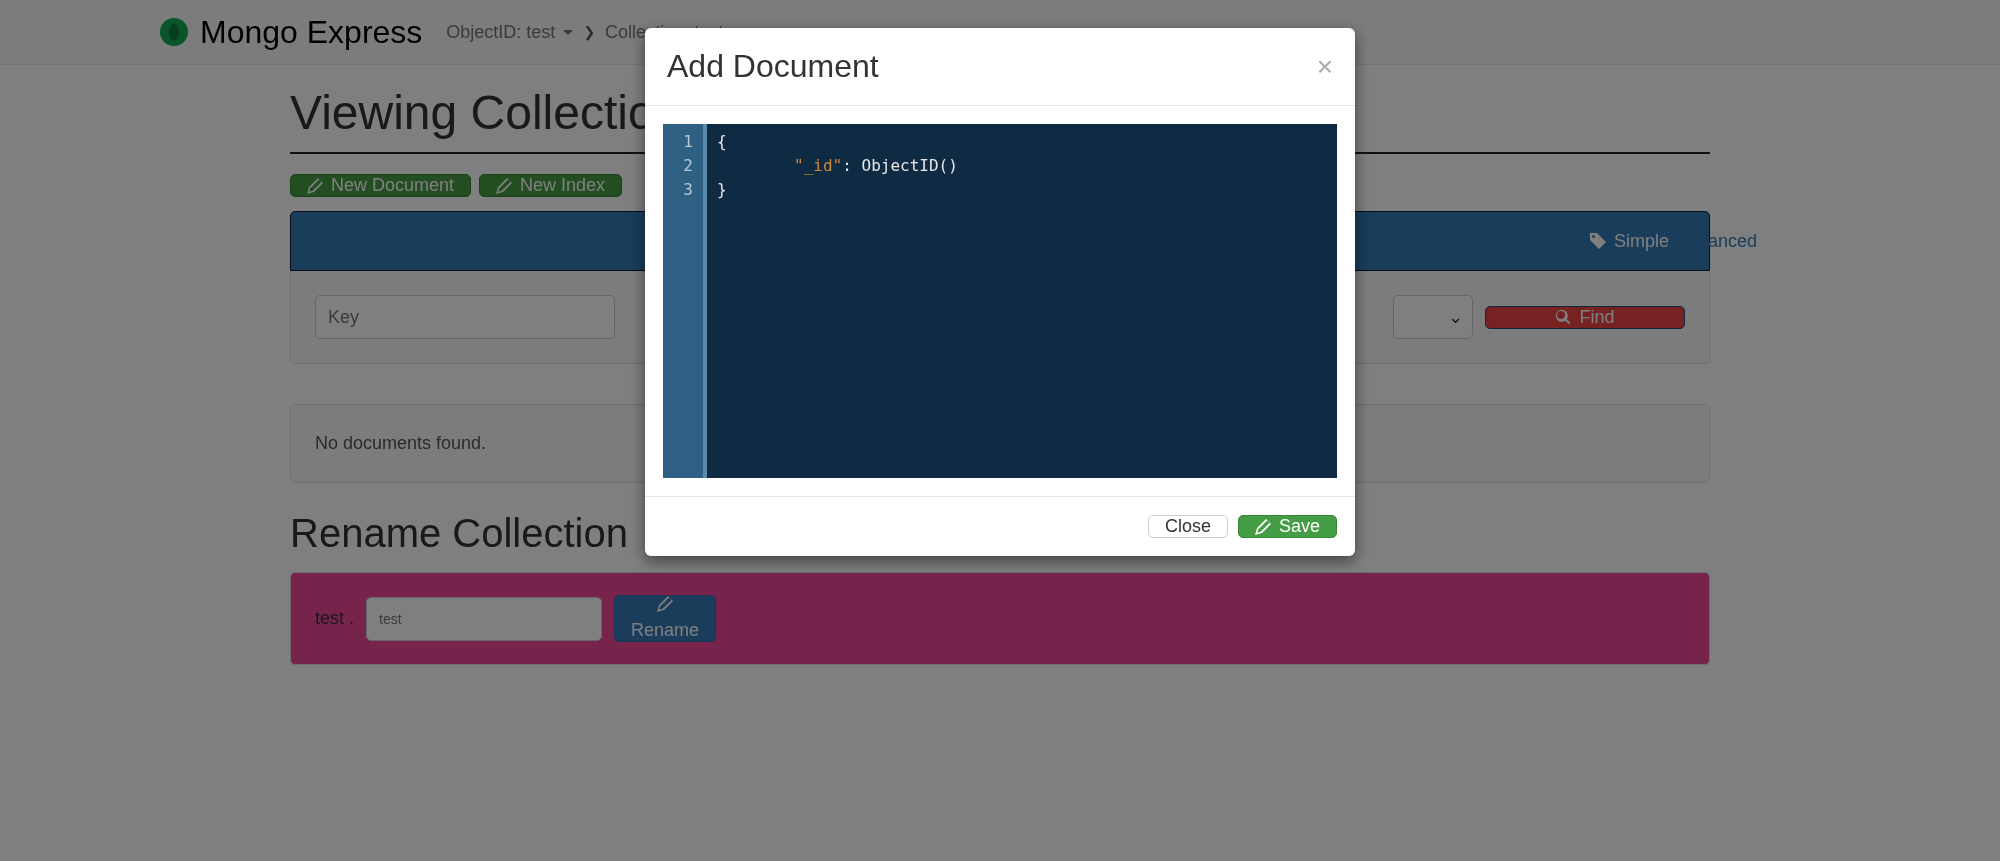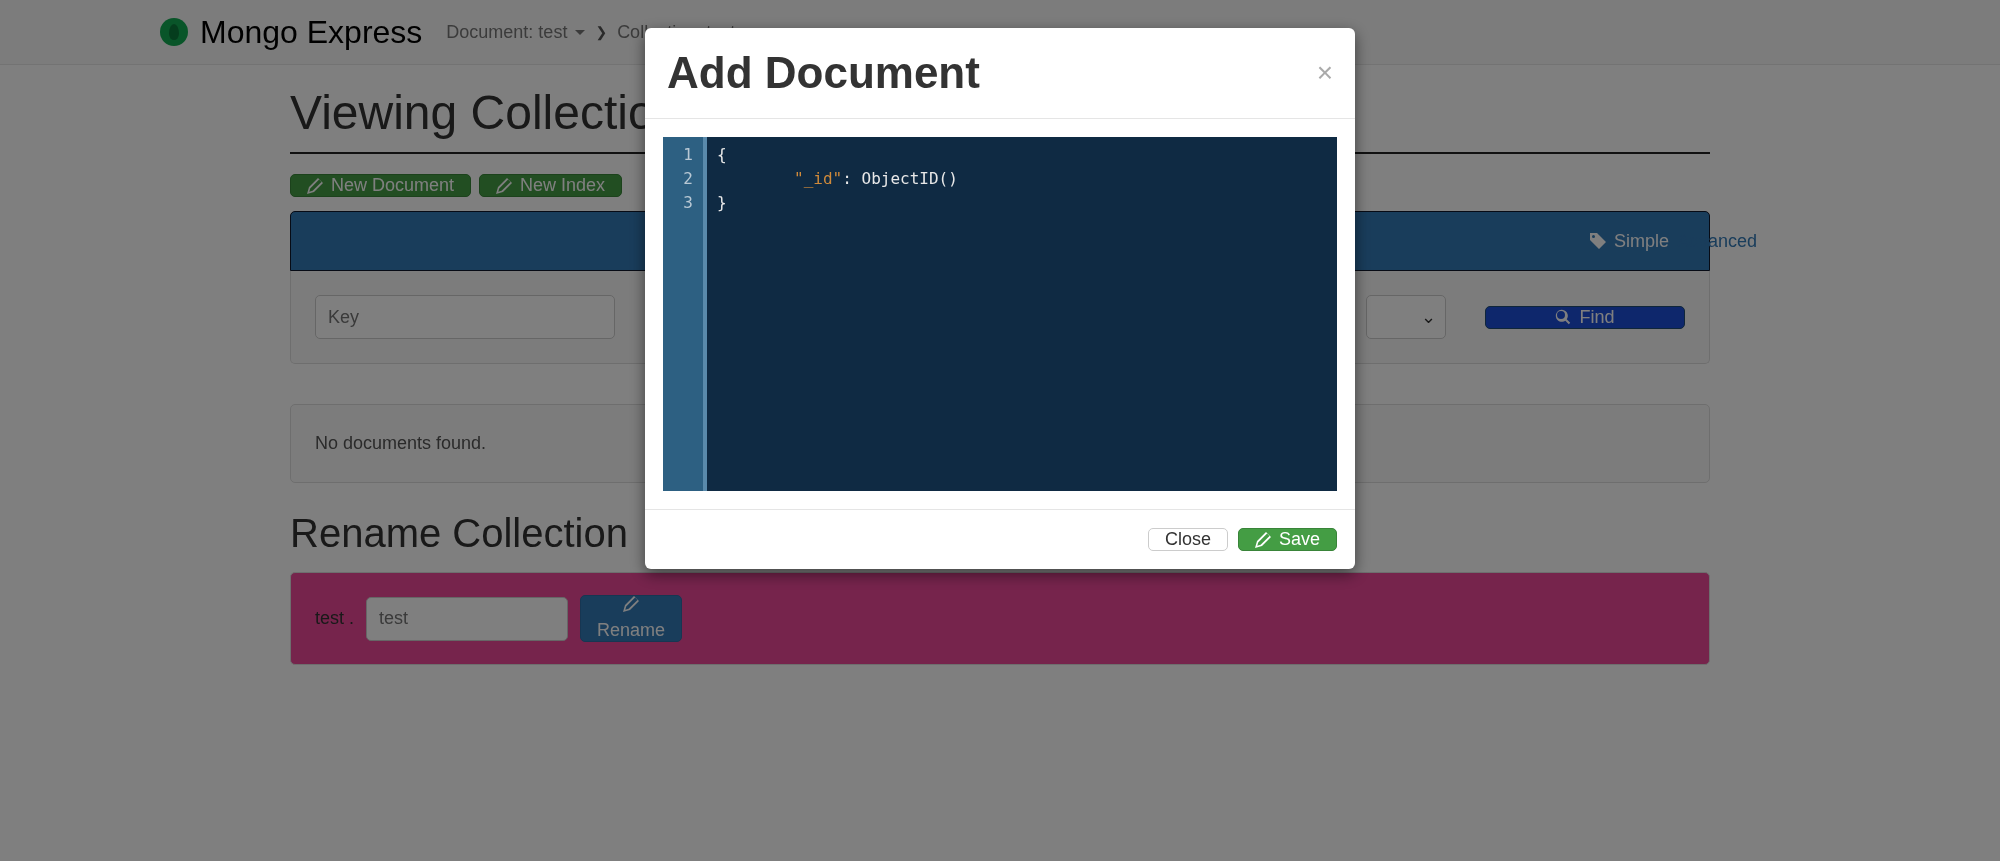--- a/index.html
+++ b/index.html
@@ -82,21 +82,21 @@
   padding: 0 16px;
   border-radius: 5px;
   border: 1px solid transparent;
   cursor: pointer;
   font-size: 18px;
   text-align: center;
   white-space: nowrap;
 }
 .btn-success { background: #449d44; border-color: #398439; color: #fff; }
 .btn-primary { background: #337ab7; border-color: #2e6da4; color: #fff; flex-direction: column; }
-.btn-primary-dark { background: #1d4ed8; border-color: #204d74; color: #fff; margin-left: 27px; }
+.btn-primary-dark { background: #ef4444; border-color: #204d74; color: #fff; }
 .btn-default { background: #fff; border-color: #ccc; color: #333; }
 .btn svg { width: 16px; height: 16px; fill: currentColor; }
 .toolbar { display: flex; gap: 8px; margin-bottom: 14px; }
 .tabbar {
   background: #337ab7;
   border: 1px solid #0f172a;
   border-radius: 5px 5px 0 0;
   height: 60px;
   display: flex;
   align-items: center;
@@ -159,25 +159,25 @@
   border-radius: 5px;
   background: #ec4899;
   padding: 22px 24px;
   display: flex;
   align-items: center;
   gap: 12px;
 }
 .rename-box .prefix { color: #333; }
 .rename-box input {
   height: 44px;
-  width: 202px;
+  width: 236px;
   border: 1px solid #ccc;
   border-radius: 5px;
   padding: 0 12px;
-  font-size: 18px;
+  font-size: 14px;
 }
 
 
 .overlay {
   position: fixed;
   inset: 0;
   background: rgba(0,0,0,0.5);
   display: flex;
   justify-content: center;
   align-items: flex-start;
@@ -191,22 +191,22 @@
   overflow: hidden;
 }
 .modal-header {
   padding: 20px 22px;
   border-bottom: 1px solid #e5e5e5;
   display: flex;
   align-items: center;
   justify-content: space-between;
 }
 .modal-header .title {
-  font-size: 44px;
-  font-weight: 700;
+  font-size: 32px;
+  font-weight: 400;
   color: #333;
 }
 .modal-header .close {
   font-size: 28px;
   color: #aaa;
   cursor: pointer;
   line-height: 1;
 }
 .modal-body { padding: 18px; }
 .editor {
@@ -245,21 +245,21 @@
 </style>
 </head>
 <body>
 
 <div class="navbar">
   <div class="logo">
       <div class="logo-inner"></div>
     </div>
   <div class="brand">Mongo Express</div>
   <div class="crumb">
-    <span>Document: test</span>
+    <span>ObjectID: test</span>
       <span class="caret"></span>
     <span class="chev">❯</span>
     <span>Collection: test</span>
       <span class="caret"></span>
   </div>
 </div>
 
 <div class="container">
   <h1>Viewing Collection: test</h1>
 

